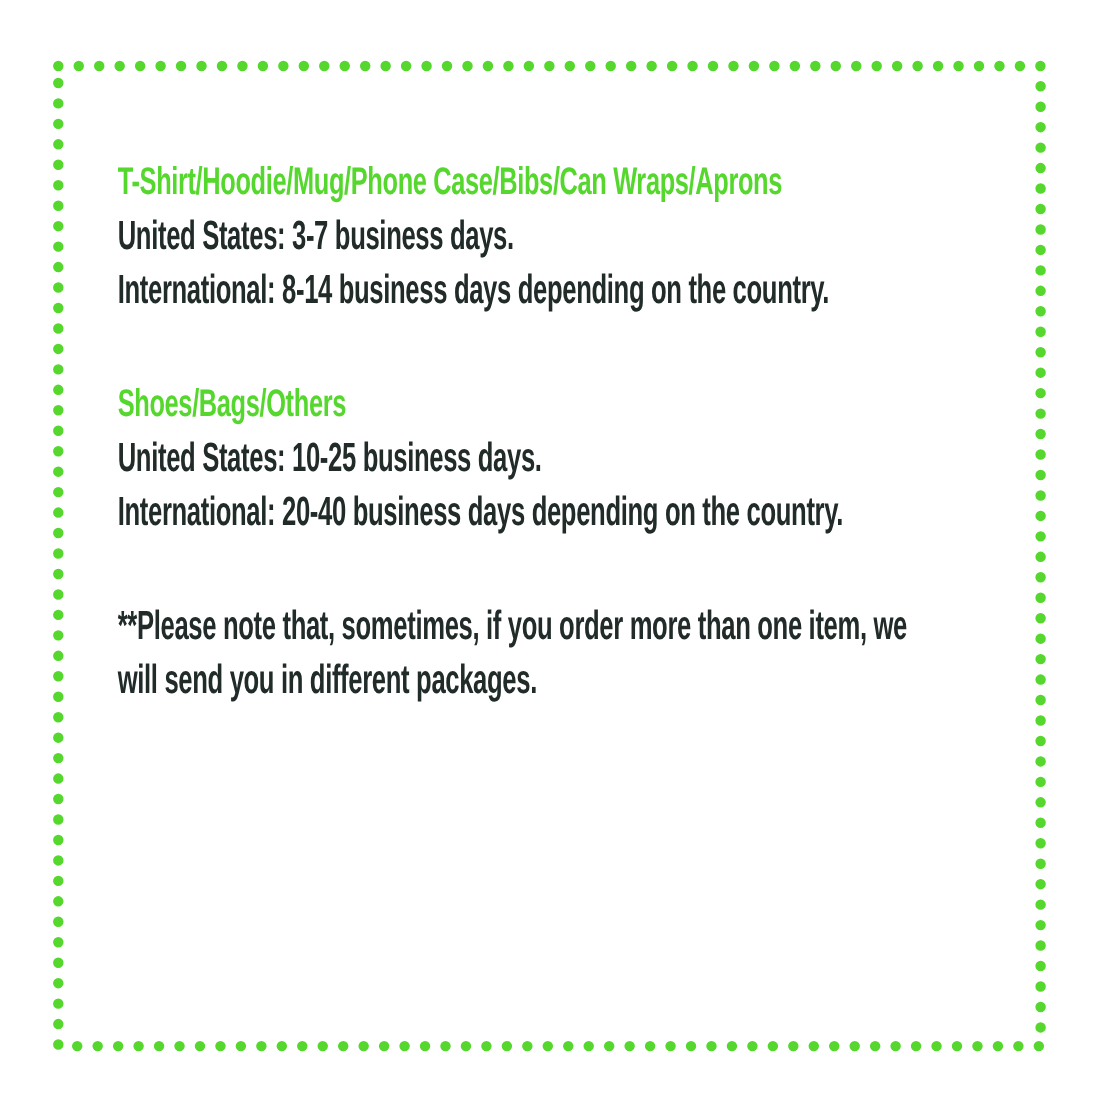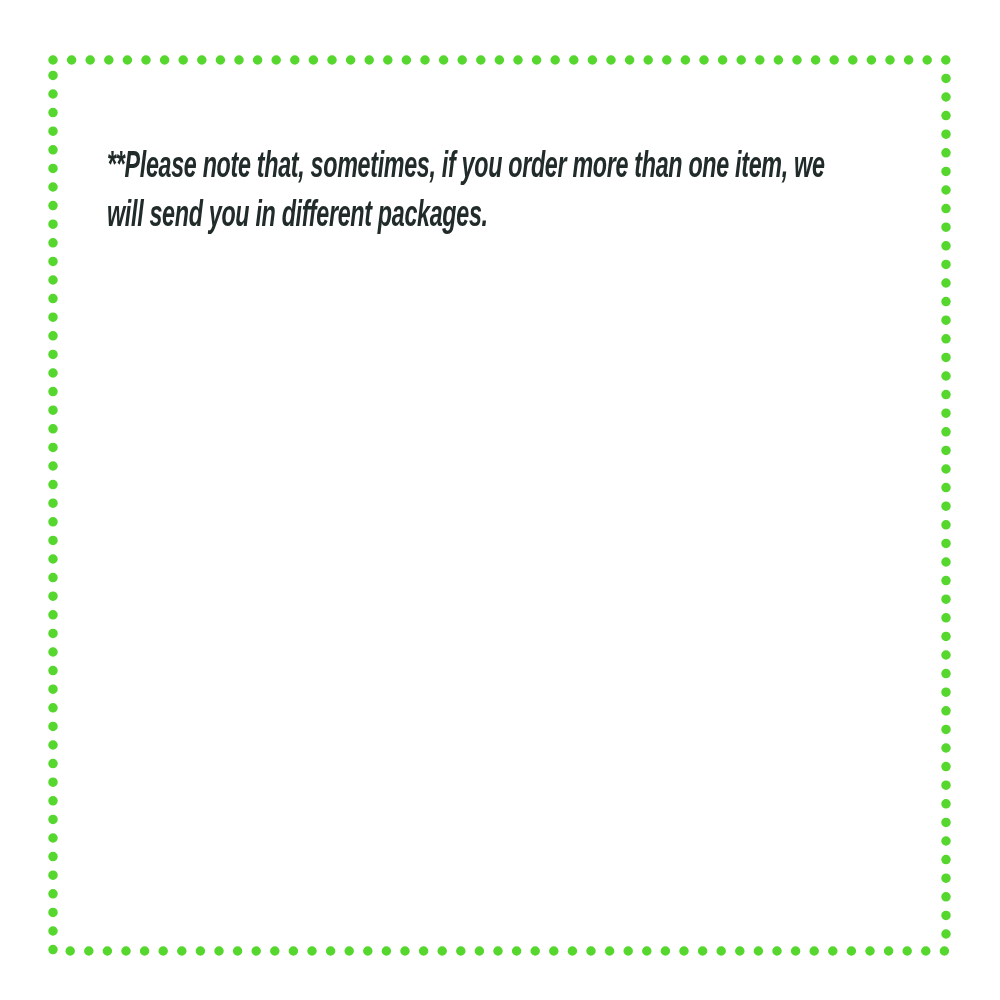--- a/index.html
+++ b/index.html
@@ -47,36 +47,45 @@
     line-height: 49px;
     font-weight: bold;
     letter-spacing: -0.5px;
     color: #212b29;
     white-space: nowrap;
     transform: scaleX(0.63);
     transform-origin: 0 50%;
   }
   .note {
     margin-top: 0;
-    font-style: italic;
   }
 </style>
 </head>
 <body>
 
 <div class="canvas">
 
   <svg class="border-svg" viewBox="0 0 1000 1000" xmlns="http://www.w3.org/2000/svg">
     <rect x="53" y="60" width="893" height="891" fill="none" stroke-width="9.5" stroke-dasharray="0 18.6" stroke-linecap="round" stroke="#55d72e"></rect>
   </svg>
 
   <div class="content">
 
+    <div class="section">
+      <div class="heading">T-Shirt/Hoodie/Mug/Phone Case/Bibs/Can Wraps/Aprons</div>
+      <div class="line">United States: 3-7 business days.</div>
+      <div class="line">International: 8-14 business days depending on the country.</div>
+    </div>
 
 
+    <div class="section">
+      <div class="heading">Shoes/Bags/Others</div>
+      <div class="line">United States: 10-25 business days.</div>
+      <div class="line">International: 20-40 business days depending on the country.</div>
+    </div>
 
     <div class="note">
       <div class="line">**Please note that, sometimes, if you order more than one item, we</div>
       <div class="line">will send you in different packages.</div>
     </div>
 
   </div>
 </div>
 
 </body></html>

